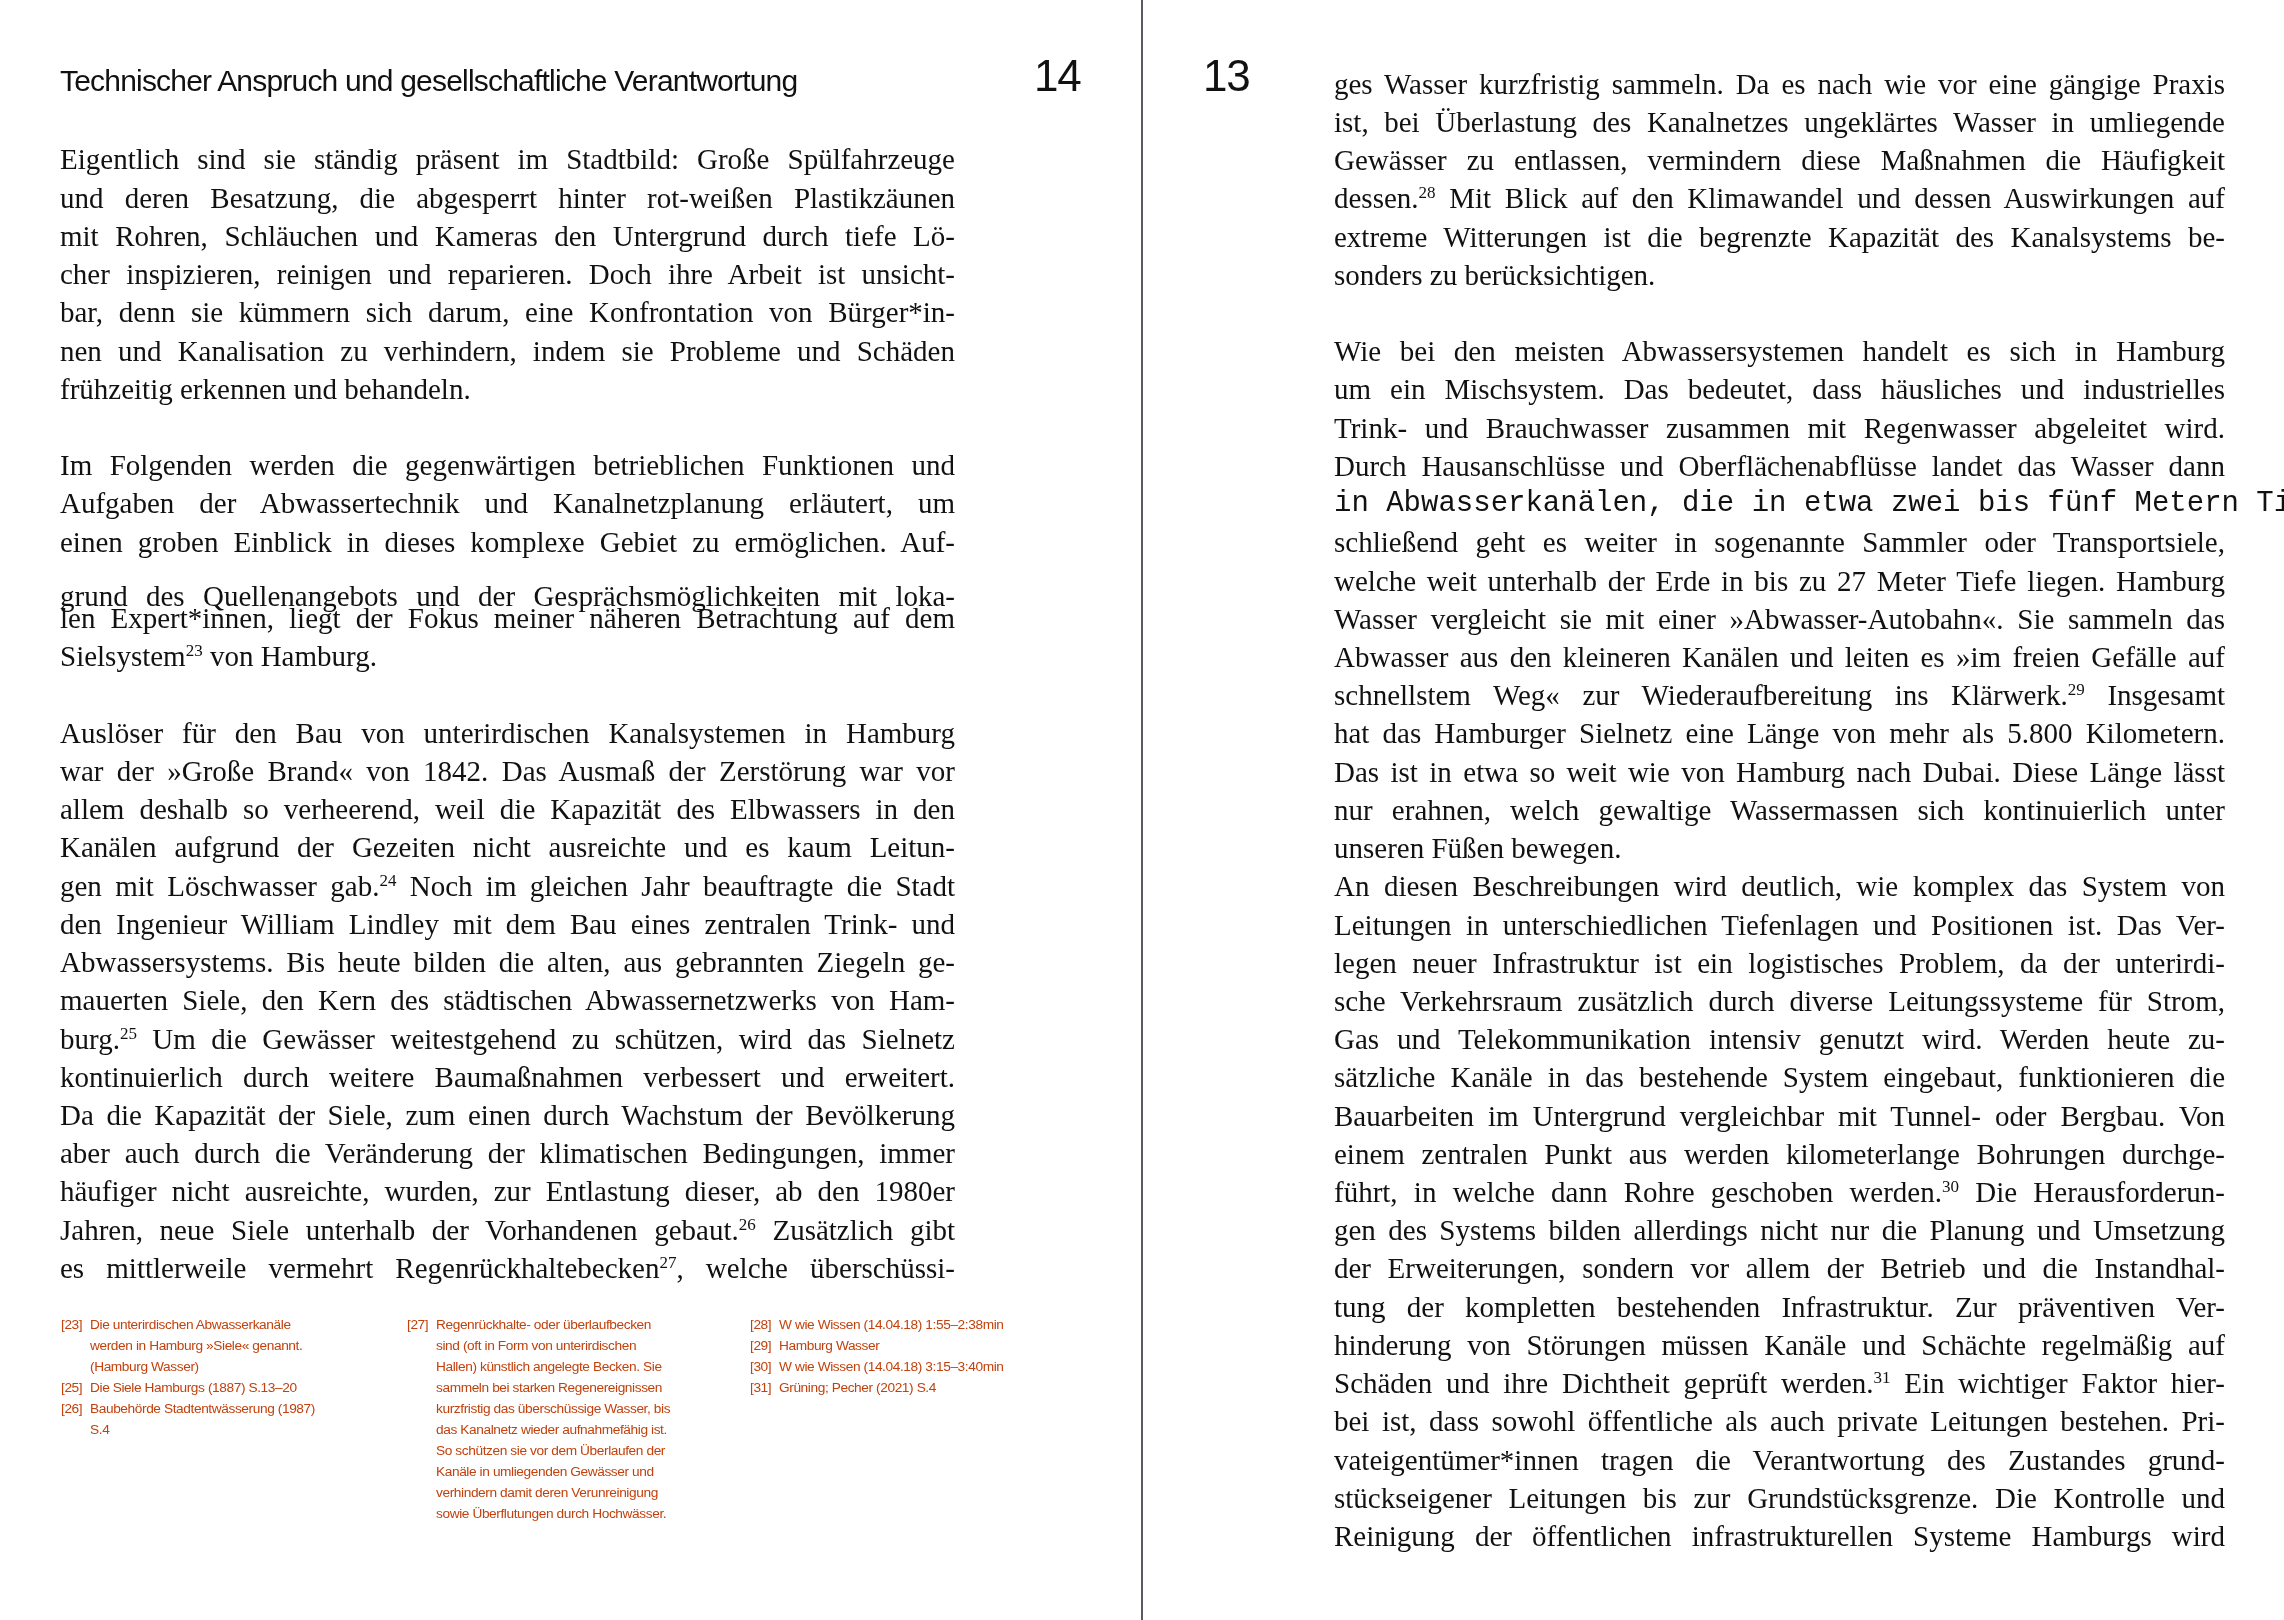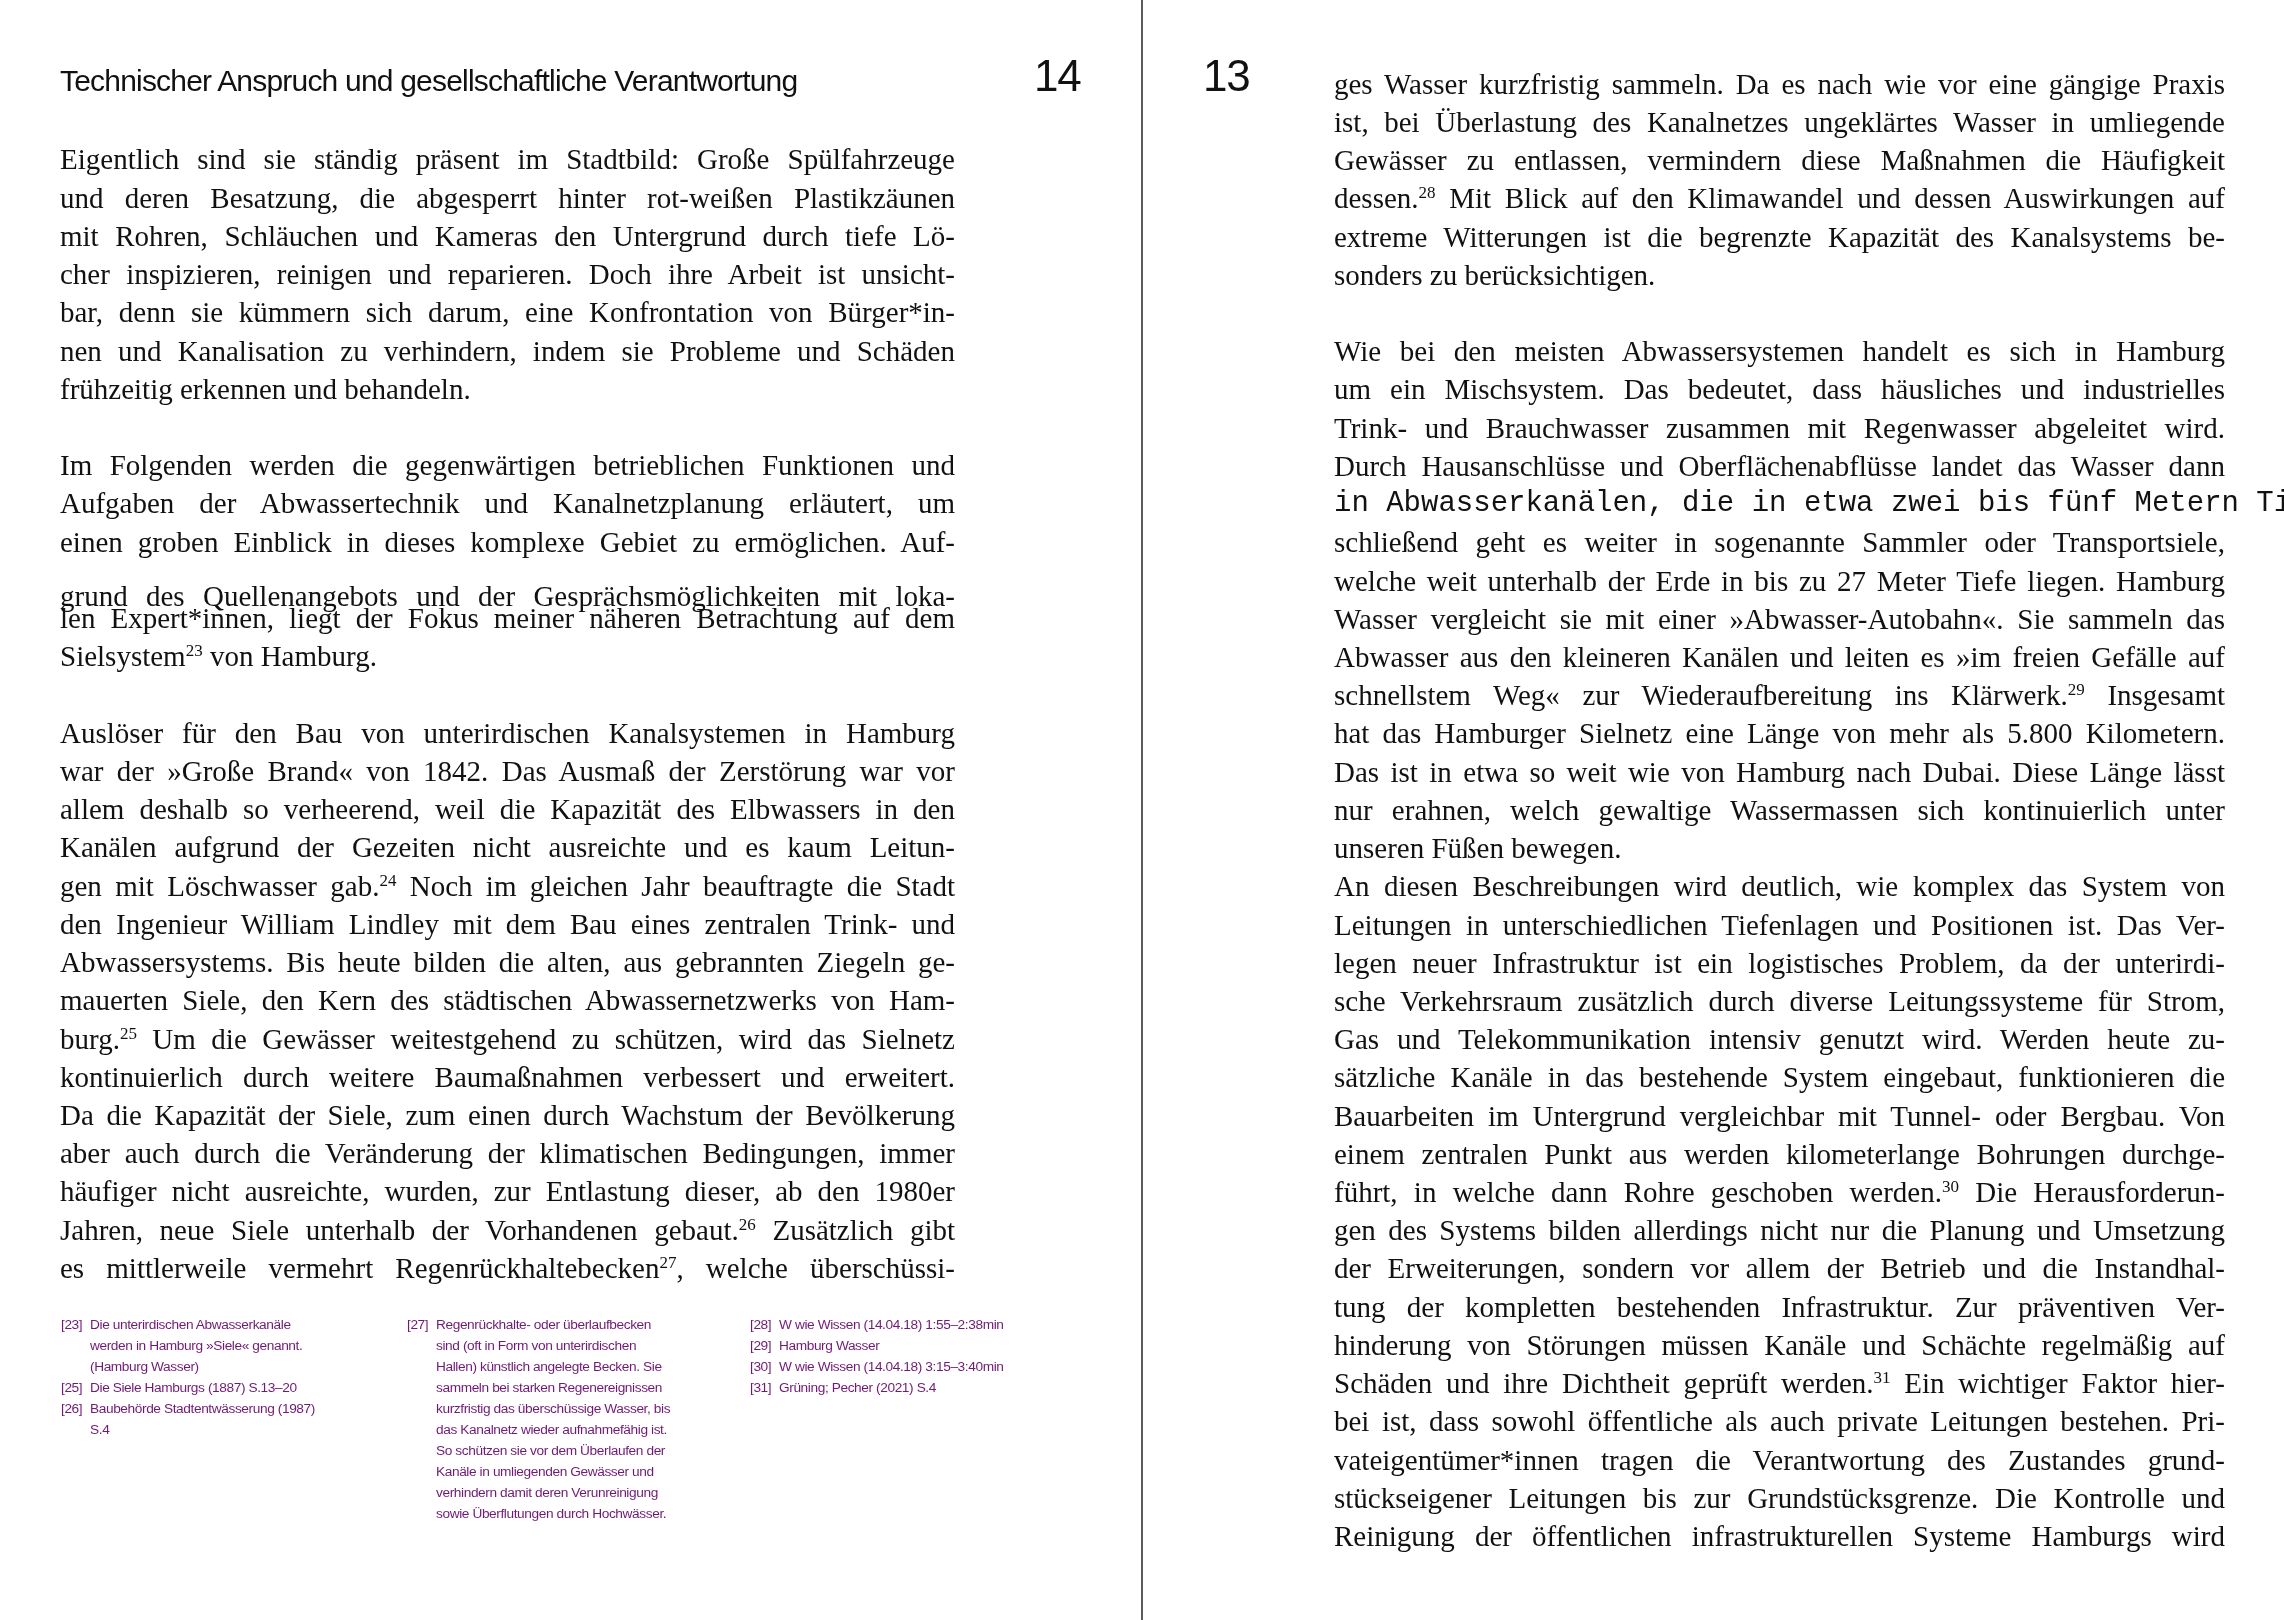--- a/index.html
+++ b/index.html
@@ -22,21 +22,21 @@
   .body-line {
     position: absolute; height: 38px;
     font-family: "Liberation Serif", serif; font-size: 29px; line-height: 38px;
     text-align: justify; text-align-last: justify; white-space: nowrap; overflow: visible;
     color: #111;
   }
   .body-line.last { text-align-last: left; }
   .left-col { left: 60px; width: 895px; }
   .right-col { left: 1334px; width: 891px; }
   .body-line sup { font-size: 17px; vertical-align: 10.5px; line-height: 0; }
-  .fn-col { position: absolute; top: 1314px; font-family: "Liberation Sans", sans-serif; font-size: 13.7px; line-height: 21px; color: #701a75; letter-spacing: -0.4px; }
+  .fn-col { position: absolute; top: 1314px; font-family: "Liberation Sans", sans-serif; font-size: 13.7px; line-height: 21px; color: #c2410c; letter-spacing: -0.4px; }
   .fn-col .fn { display: block; position: relative; padding-left: 29px; }
   .fn-col .fn .num { position: absolute; left: 0; top: 0; }
   .fn-col .fn .txt { display: block; white-space: pre-line; }
   #fn-col-1 { left: 61px; width: 340px; }
   #fn-col-2 { left: 407px; width: 340px; }
   #fn-col-3 { left: 750px; width: 366px; }
 </style>
 </head>
 <body>
 

